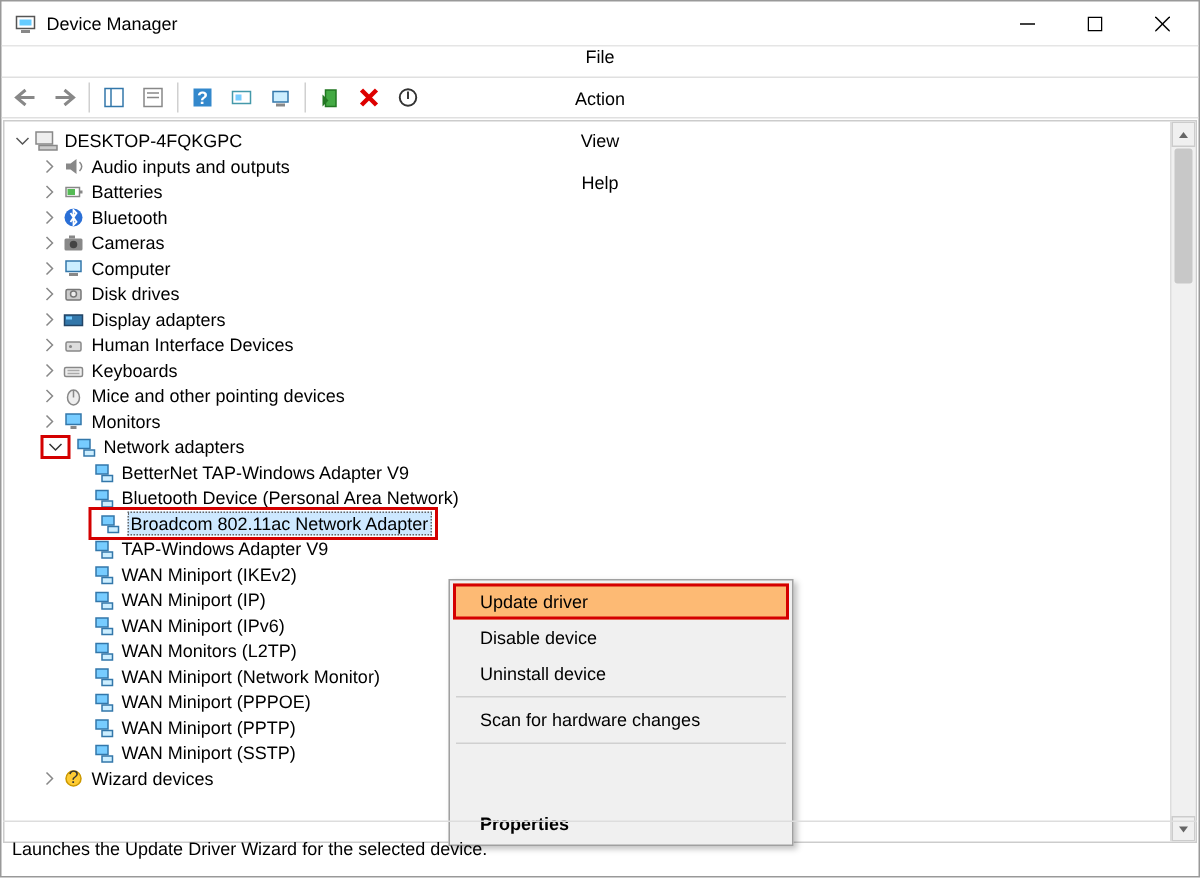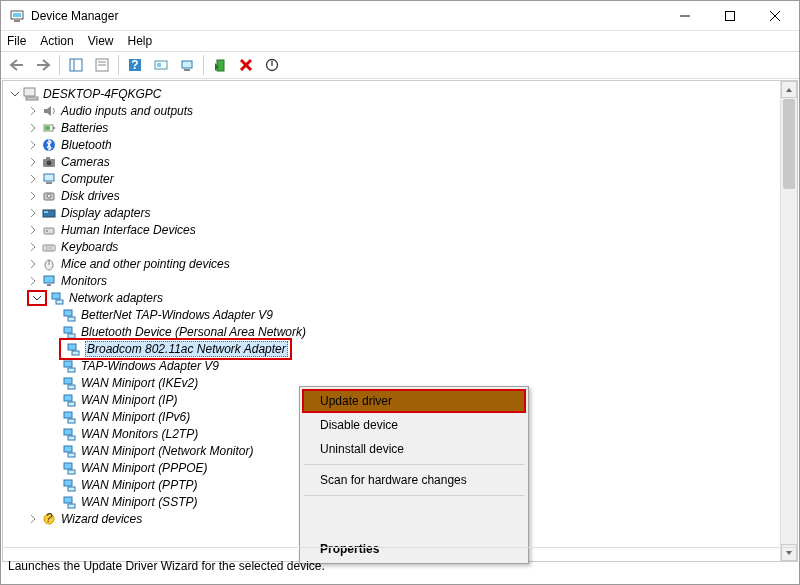--- a/index.html
+++ b/index.html
@@ -3,42 +3,42 @@
 <meta charset="utf-8">
 <style>
 * { box-sizing: border-box; margin: 0; padding: 0; font-family: "Segoe UI", Tahoma, sans-serif; font-size: 12px; }
 body { width: 800px; height: 585px; background: #fff; border: 1px solid #999; position: relative; overflow: hidden; }
 
 .titlebar { height: 30px; display: flex; align-items: center; padding: 0 2px 0 8px; border-bottom: 1px solid #e5e5e5; }
 .titlebar .icon { width: 16px; height: 16px; margin-right: 6px; display:inline-flex;align-items:center;justify-content:center;}
 .titlebar .title { flex: 1; }
 .winbtn { width: 45px; height: 29px; display: flex; align-items: center; justify-content: center; cursor: pointer; }
 
-.menubar { height: 20px; display: flex; align-items: center; padding: 0 6px; gap: 14px; }
+.menubar { height: 20px; display: flex; align-items: center; padding: 0 6px; gap: 14px; flex-direction: column; }
 .menubar span { cursor: pointer; }
 
 .toolbar { height: 28px; border-top: 1px solid #e0e0e0; border-bottom: 1px solid #e0e0e0; display: flex; align-items: center; padding: 0 4px; gap: 2px; }
 .tbtn { width: 24px; height: 24px; display: flex; align-items: center; justify-content: center; cursor: pointer; border: 1px solid transparent; }
 .tsep { width: 1px; height: 20px; background: #d0d0d0; margin: 0 2px; }
 
 .content { position: absolute; top: 79px; left: 1px; right: 1px; bottom: 22px; overflow: hidden; border: 1px solid #ccc; }
 .tree { position:absolute; inset:0; right:17px; padding: 4px 0; overflow:hidden; }
-.row { display: flex; align-items: center; height: 17px; white-space: nowrap; font-style: italic; }
+.row { display: flex; align-items: center; height: 17px; white-space: nowrap; }
 .exp { width: 12px; height: 12px; display: flex; align-items: center; justify-content: center; flex-shrink:0; cursor:pointer;}
 .ic { width: 16px; height: 16px; margin: 0 4px 0 2px; display:inline-flex;align-items:center;justify-content:center; flex-shrink:0;}
 .lbl { cursor: default; }
 .hl { border: 2px solid #d40000; padding: 0 2px; display: inline-flex; align-items: flex-end;}
 
 .scrollbar { position:absolute; right:0; top:0; bottom:0; width:17px; background:#f0f0f0; border-left:1px solid #ddd;}
 .sbbtn { position:absolute; left:0; right:0; height:17px; background:#f0f0f0; border:1px solid #ccc; display:flex;align-items:center;justify-content:center; cursor:pointer;}
 .thumb { position:absolute; left:2px; right:2px; top:18px; height:90px; background:#c8c8c8; border-radius:2px;}
 
 .context { position: absolute; left: 298px; top: 385px; width: 230px; background: #f0f0f0; border: 1px solid #a0a0a0; box-shadow: 2px 2px 4px rgba(0,0,0,0.25); padding: 2px;}
 .citem { padding: 5px 12px 5px 18px; cursor: pointer; }
-.citem.hover { background: #a16207; border: 2px solid #d40000; padding: 3px 10px 3px 16px;}
+.citem.hover { background: #fdba74; border: 2px solid #d40000; padding: 3px 10px 3px 16px;}
 .csep { height: 1px; background: #d0d0d0; margin: 3px 2px; }
 .citem.bold { font-weight: bold; margin-top: 41px; }
 
 .status { position:absolute; left:1px; right:1px; bottom:1px; height:36px; border-top:1px solid #ddd; padding: 2px 6px; display:flex; align-items:center;}
 
 svg { display:block; }
 </style>
 </head>
 <body>
 

